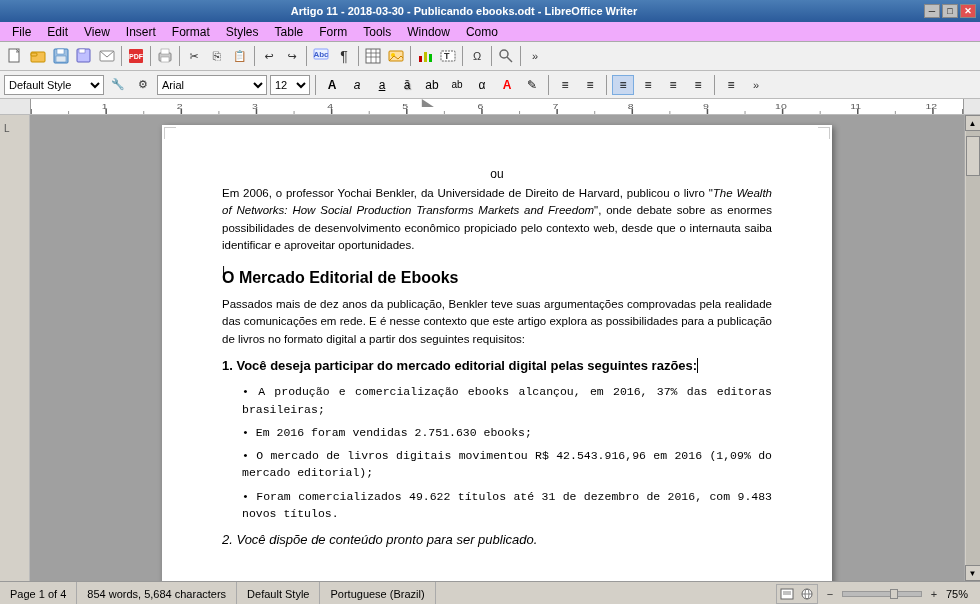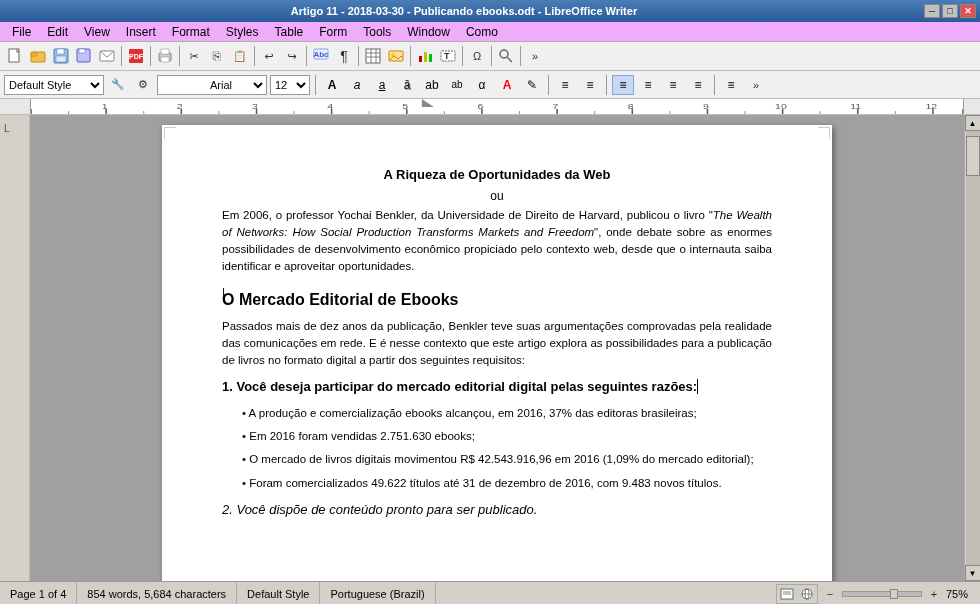--- a/index.html
+++ b/index.html
@@ -83,21 +83,21 @@
       background: #f0f0f0;
       border-bottom: 1px solid #bbb;
     }
     .style-select {
       height: 20px;
       font-size: 11px;
       border: 1px solid #999;
       background: white;
     }
     .style-select-wide { width: 100px; }
-    .style-select-font { width: 110px; padding-left: 48px; }
+    .style-select-font { width: 110px; }
     .style-select-size { width: 40px; }
     .format-btn {
       width: 22px; height: 20px;
       border: 1px solid transparent;
       background: transparent;
       cursor: pointer;
       font-size: 12px;
       display: flex; align-items: center; justify-content: center;
     }
     .format-btn.active { background: #c8d8f0; border-color: #7aace0; }
@@ -216,20 +216,21 @@
     .doc-section-title {
       font-weight: bold;
       font-size: 16px;
       margin-bottom: 6px;
     }
     .doc-list-item {
       margin-left: 20px;
       margin-bottom: 6px;
       font-size: 11.5px;
       text-align: justify;
+      font-family: Liberation Mono, monospace;
     }
     .doc-numbered {
       margin-bottom: 8px;
       font-size: 13px;
       text-align: justify;
     }
 
     
     .status-bar {
       height: 24px;
@@ -496,21 +497,20 @@
   <div class="left-sidebar">
     <div style="padding: 4px 4px; font-size: 10px; color: #555; margin-top: 4px;">L</div>
   </div>
 
   <div class="doc-wrapper">
     <div class="page">
 
       <div style="position:absolute; top:2px; left:2px; width:12px; height:12px; border-top:1px solid #ccc; border-left:1px solid #ccc;"></div>
       <div style="position:absolute; top:2px; right:2px; width:12px; height:12px; border-top:1px solid #ccc; border-right:1px solid #ccc;"></div>
 
-      <div class="doc-title">A Riqueza de Oportunidades da Web</div>
       <div class="doc-subtitle">ou</div>
 
       <div class="doc-para">
         Em 2006, o professor Yochai Benkler, da Universidade de Direito de Harvard, publicou o livro "<em>The Wealth of Networks: How Social Production Transforms Markets and Freedom</em>", onde debate sobre as enormes possibilidades de desenvolvimento econômico propiciado pelo contexto web, desde que o internauta saiba identificar e aproveitar oportunidades.
       </div>
       <div style="height: 4px;">|</div>
 
       <div class="doc-section-title">O Mercado Editorial de Ebooks</div>
 
       <div class="doc-para">

